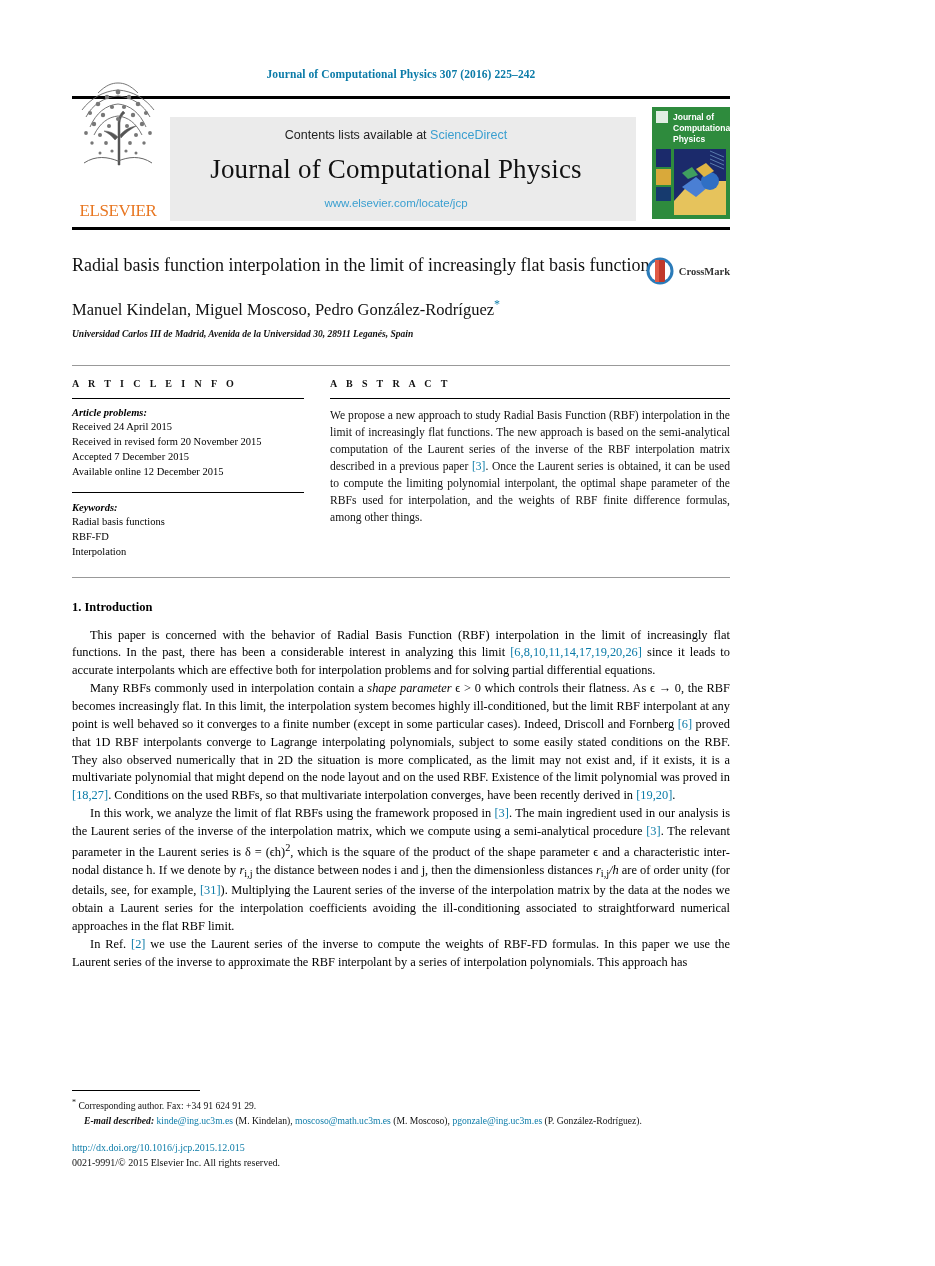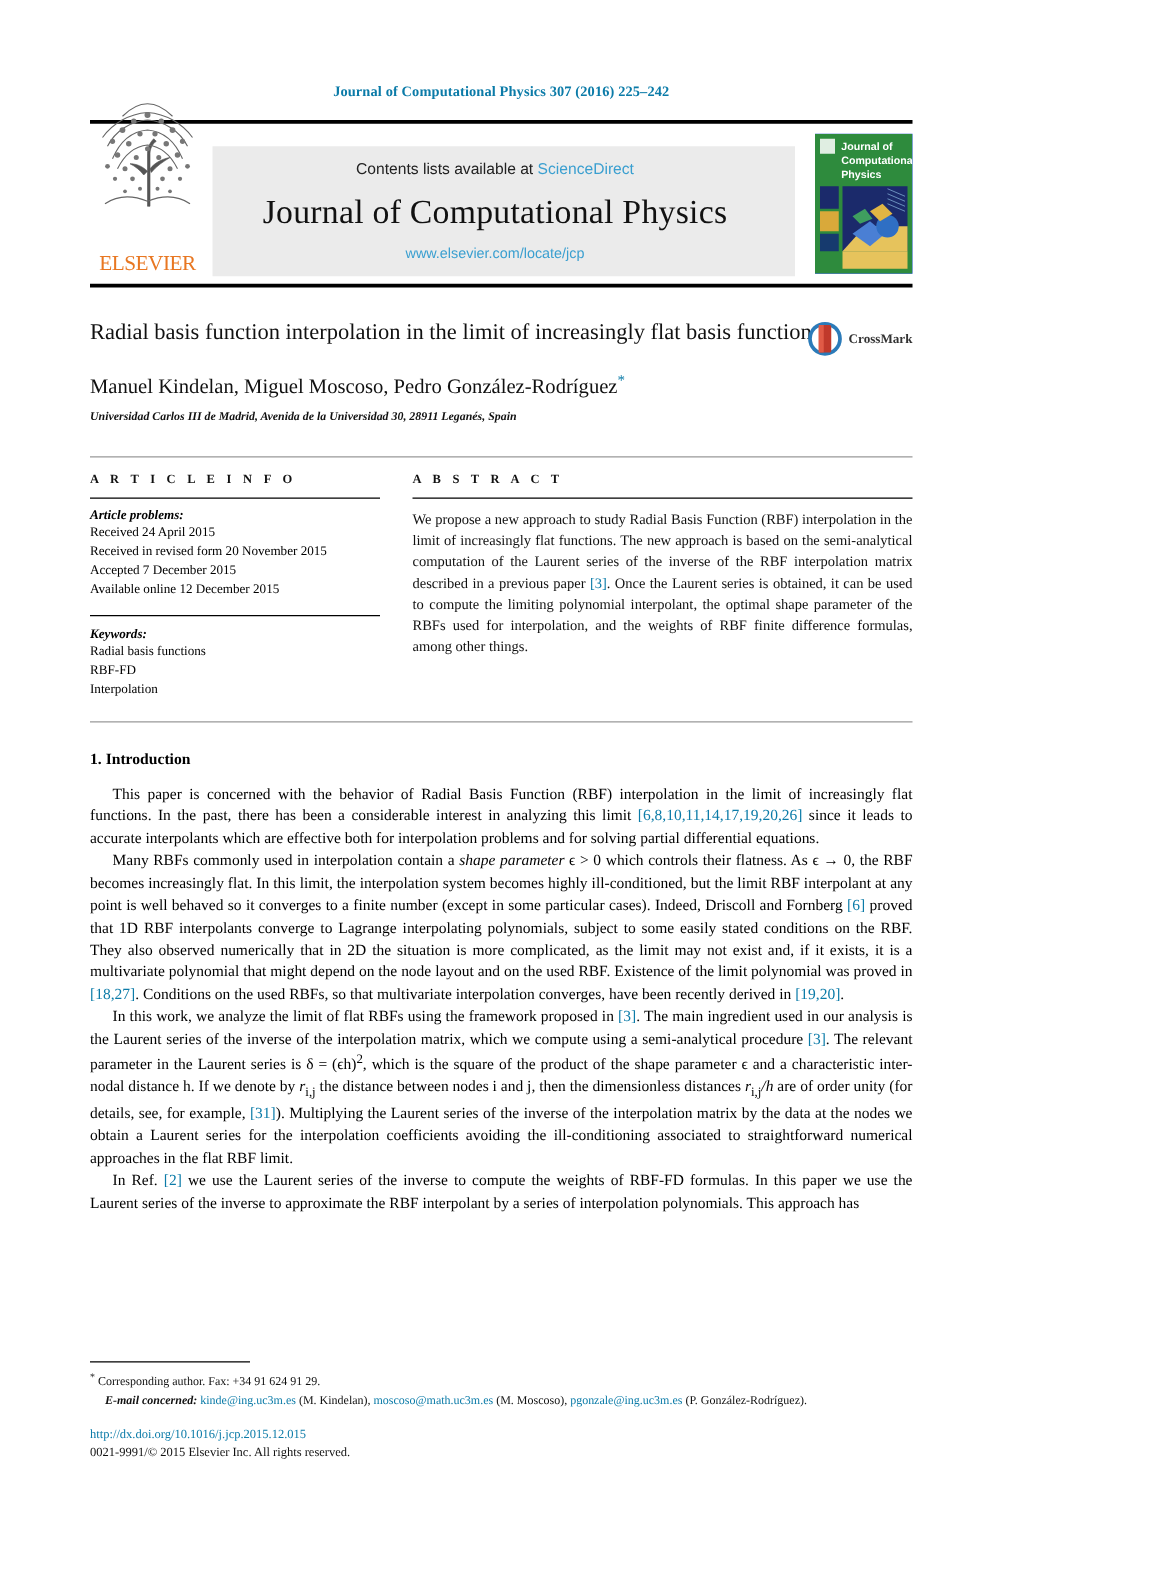--- a/index.html
+++ b/index.html
@@ -397,21 +397,21 @@
     <p class="body-par"><span>Many RBFs commonly used in interpolation contain a </span><em class="sp">shape parameter</em><span> ϵ &gt; 0 which controls their flatness. As ϵ → 0, the RBF becomes increasingly flat. In this limit, the interpolation system becomes highly ill-conditioned, but the limit RBF interpolant at any point is well behaved so it converges to a finite number (except in some particular cases). Indeed, Driscoll and Fornberg </span><span class="cite">[6]</span><span> proved that 1D RBF interpolants converge to Lagrange interpolating polynomials, subject to some easily stated conditions on the RBF. They also observed numerically that in 2D the situation is more complicated, as the limit may not exist and, if it exists, it is a multivariate polynomial that might depend on the node layout and on the used RBF. Existence of the limit polynomial was proved in </span><span class="cite">[18,27]</span><span>. Conditions on the used RBFs, so that multivariate interpolation converges, have been recently derived in </span><span class="cite">[19,20]</span><span>.</span></p>
 
     <p class="body-par"><span>In this work, we analyze the limit of flat RBFs using the framework proposed in </span><span class="cite">[3]</span><span>. The main ingredient used in our analysis is the Laurent series of the inverse of the interpolation matrix, which we compute using a semi-analytical procedure </span><span class="cite">[3]</span><span>. The relevant parameter in the Laurent series is δ = (ϵh)</span><sup>2</sup><span>, which is the square of the product of the shape parameter ϵ and a characteristic inter-nodal distance h. If we denote by </span><em>r</em><sub>i,j</sub><span> the distance between nodes i and j, then the dimensionless distances </span><em>r</em><sub>i,j</sub><em>/h</em><span> are of order unity (for details, see, for example, </span><span class="cite">[31]</span><span>). Multiplying the Laurent series of the inverse of the interpolation matrix by the data at the nodes we obtain a Laurent series for the interpolation coefficients avoiding the ill-conditioning associated to straightforward numerical approaches in the flat RBF limit.</span></p>
 
     <p class="body-par"><span>In Ref. </span><span class="cite">[2]</span><span> we use the Laurent series of the inverse to compute the weights of RBF-FD formulas. In this paper we use the Laurent series of the inverse to approximate the RBF interpolant by a series of interpolation polynomials. This approach has</span></p>
   </div>
 
   <div class="footnote-zone">
     <div class="fn-rule"></div>
     <div class="fn-line"><span class="fn-star">*</span> <span>Corresponding author. Fax: +34 91 624 91 29.</span></div>
-    <div class="fn-line fn-indent"><span class="fn-italic">E-mail concerned:</span> <span class="doi-link">kinde@ing.uc3m.es</span> <span>(M. Kindelan)</span>, <span class="doi-link">moscoso@math.uc3m.es</span> <span>(M. Moscoso)</span>, <span class="doi-link">pgonzale@ing.uc3m.es</span> <span>(P. González-Rodríguez)</span>.</div>
+    <div class="fn-line fn-indent"><span class="fn-italic">E-mail described:</span> <span class="doi-link">kinde@ing.uc3m.es</span> <span>(M. Kindelan)</span>, <span class="doi-link">moscoso@math.uc3m.es</span> <span>(M. Moscoso)</span>, <span class="doi-link">pgonzale@ing.uc3m.es</span> <span>(P. González-Rodríguez)</span>.</div>
 
     <div class="doi-block">
       <div class="doi-link">http://dx.doi.org/10.1016/j.jcp.2015.12.015</div>
       <div class="issn-line">0021-9991/© 2015 Elsevier Inc. All rights reserved.</div>
     </div>
   </div>
 
 </div>
 
 </body></html>

